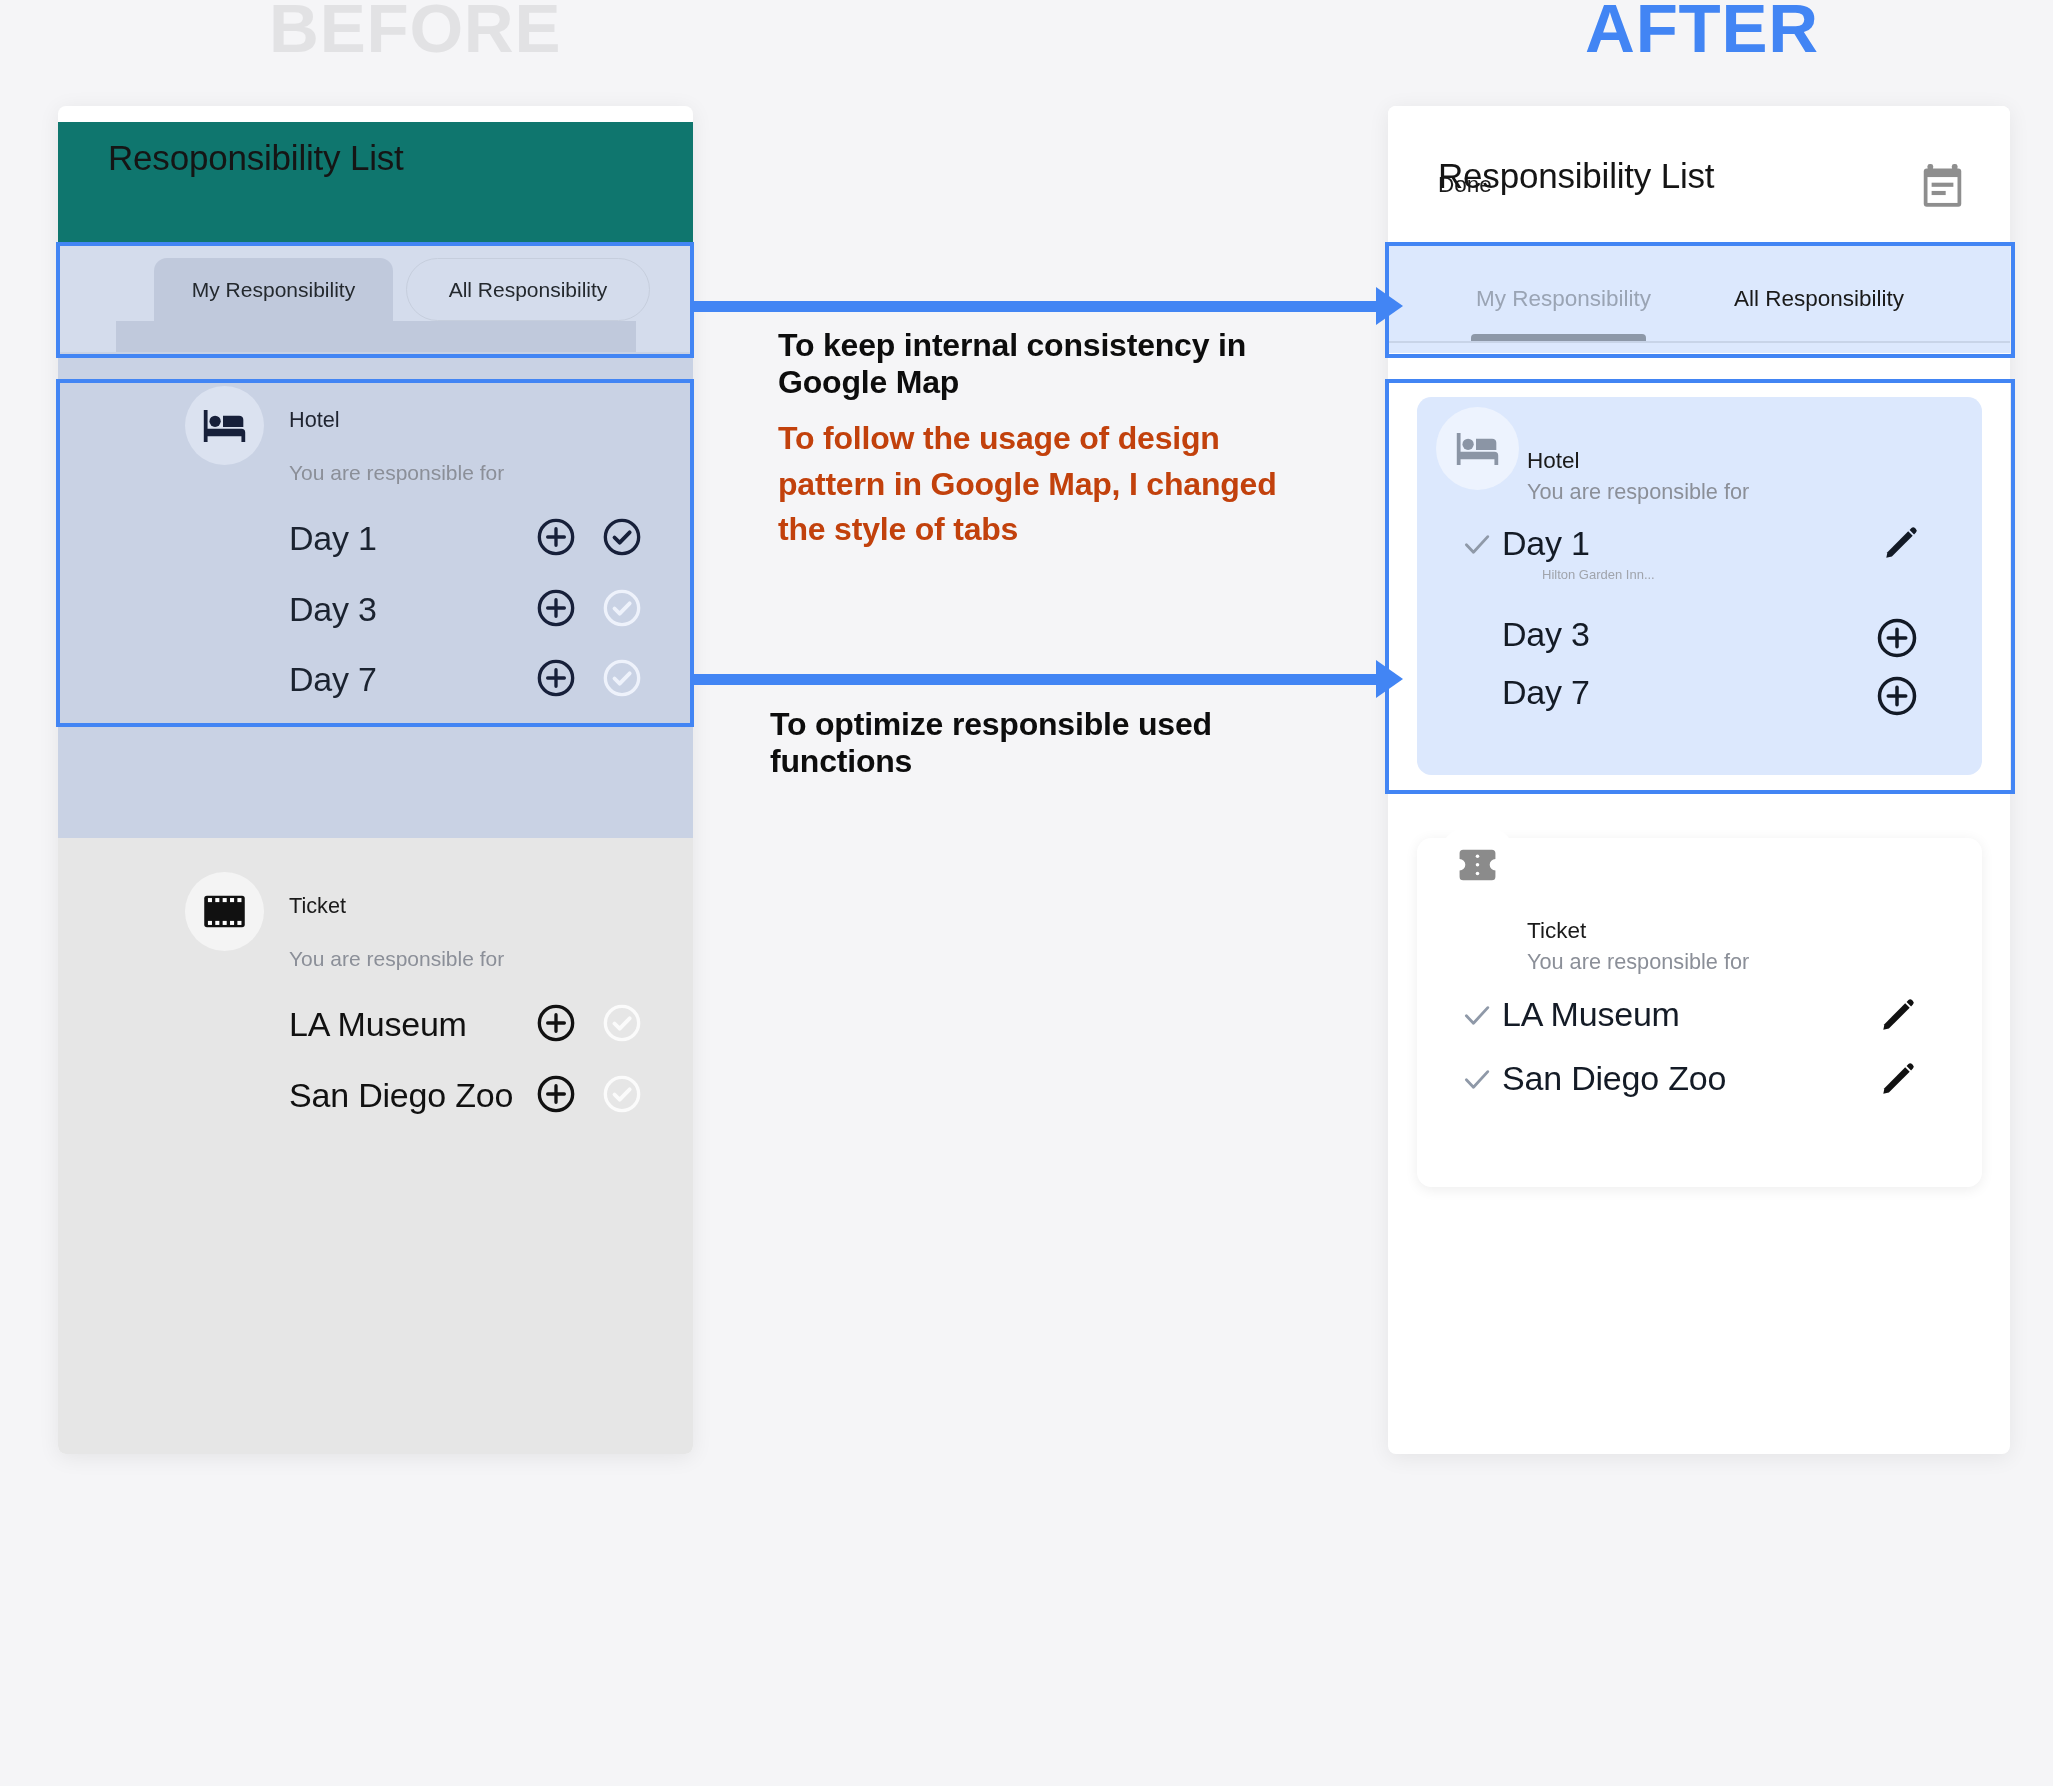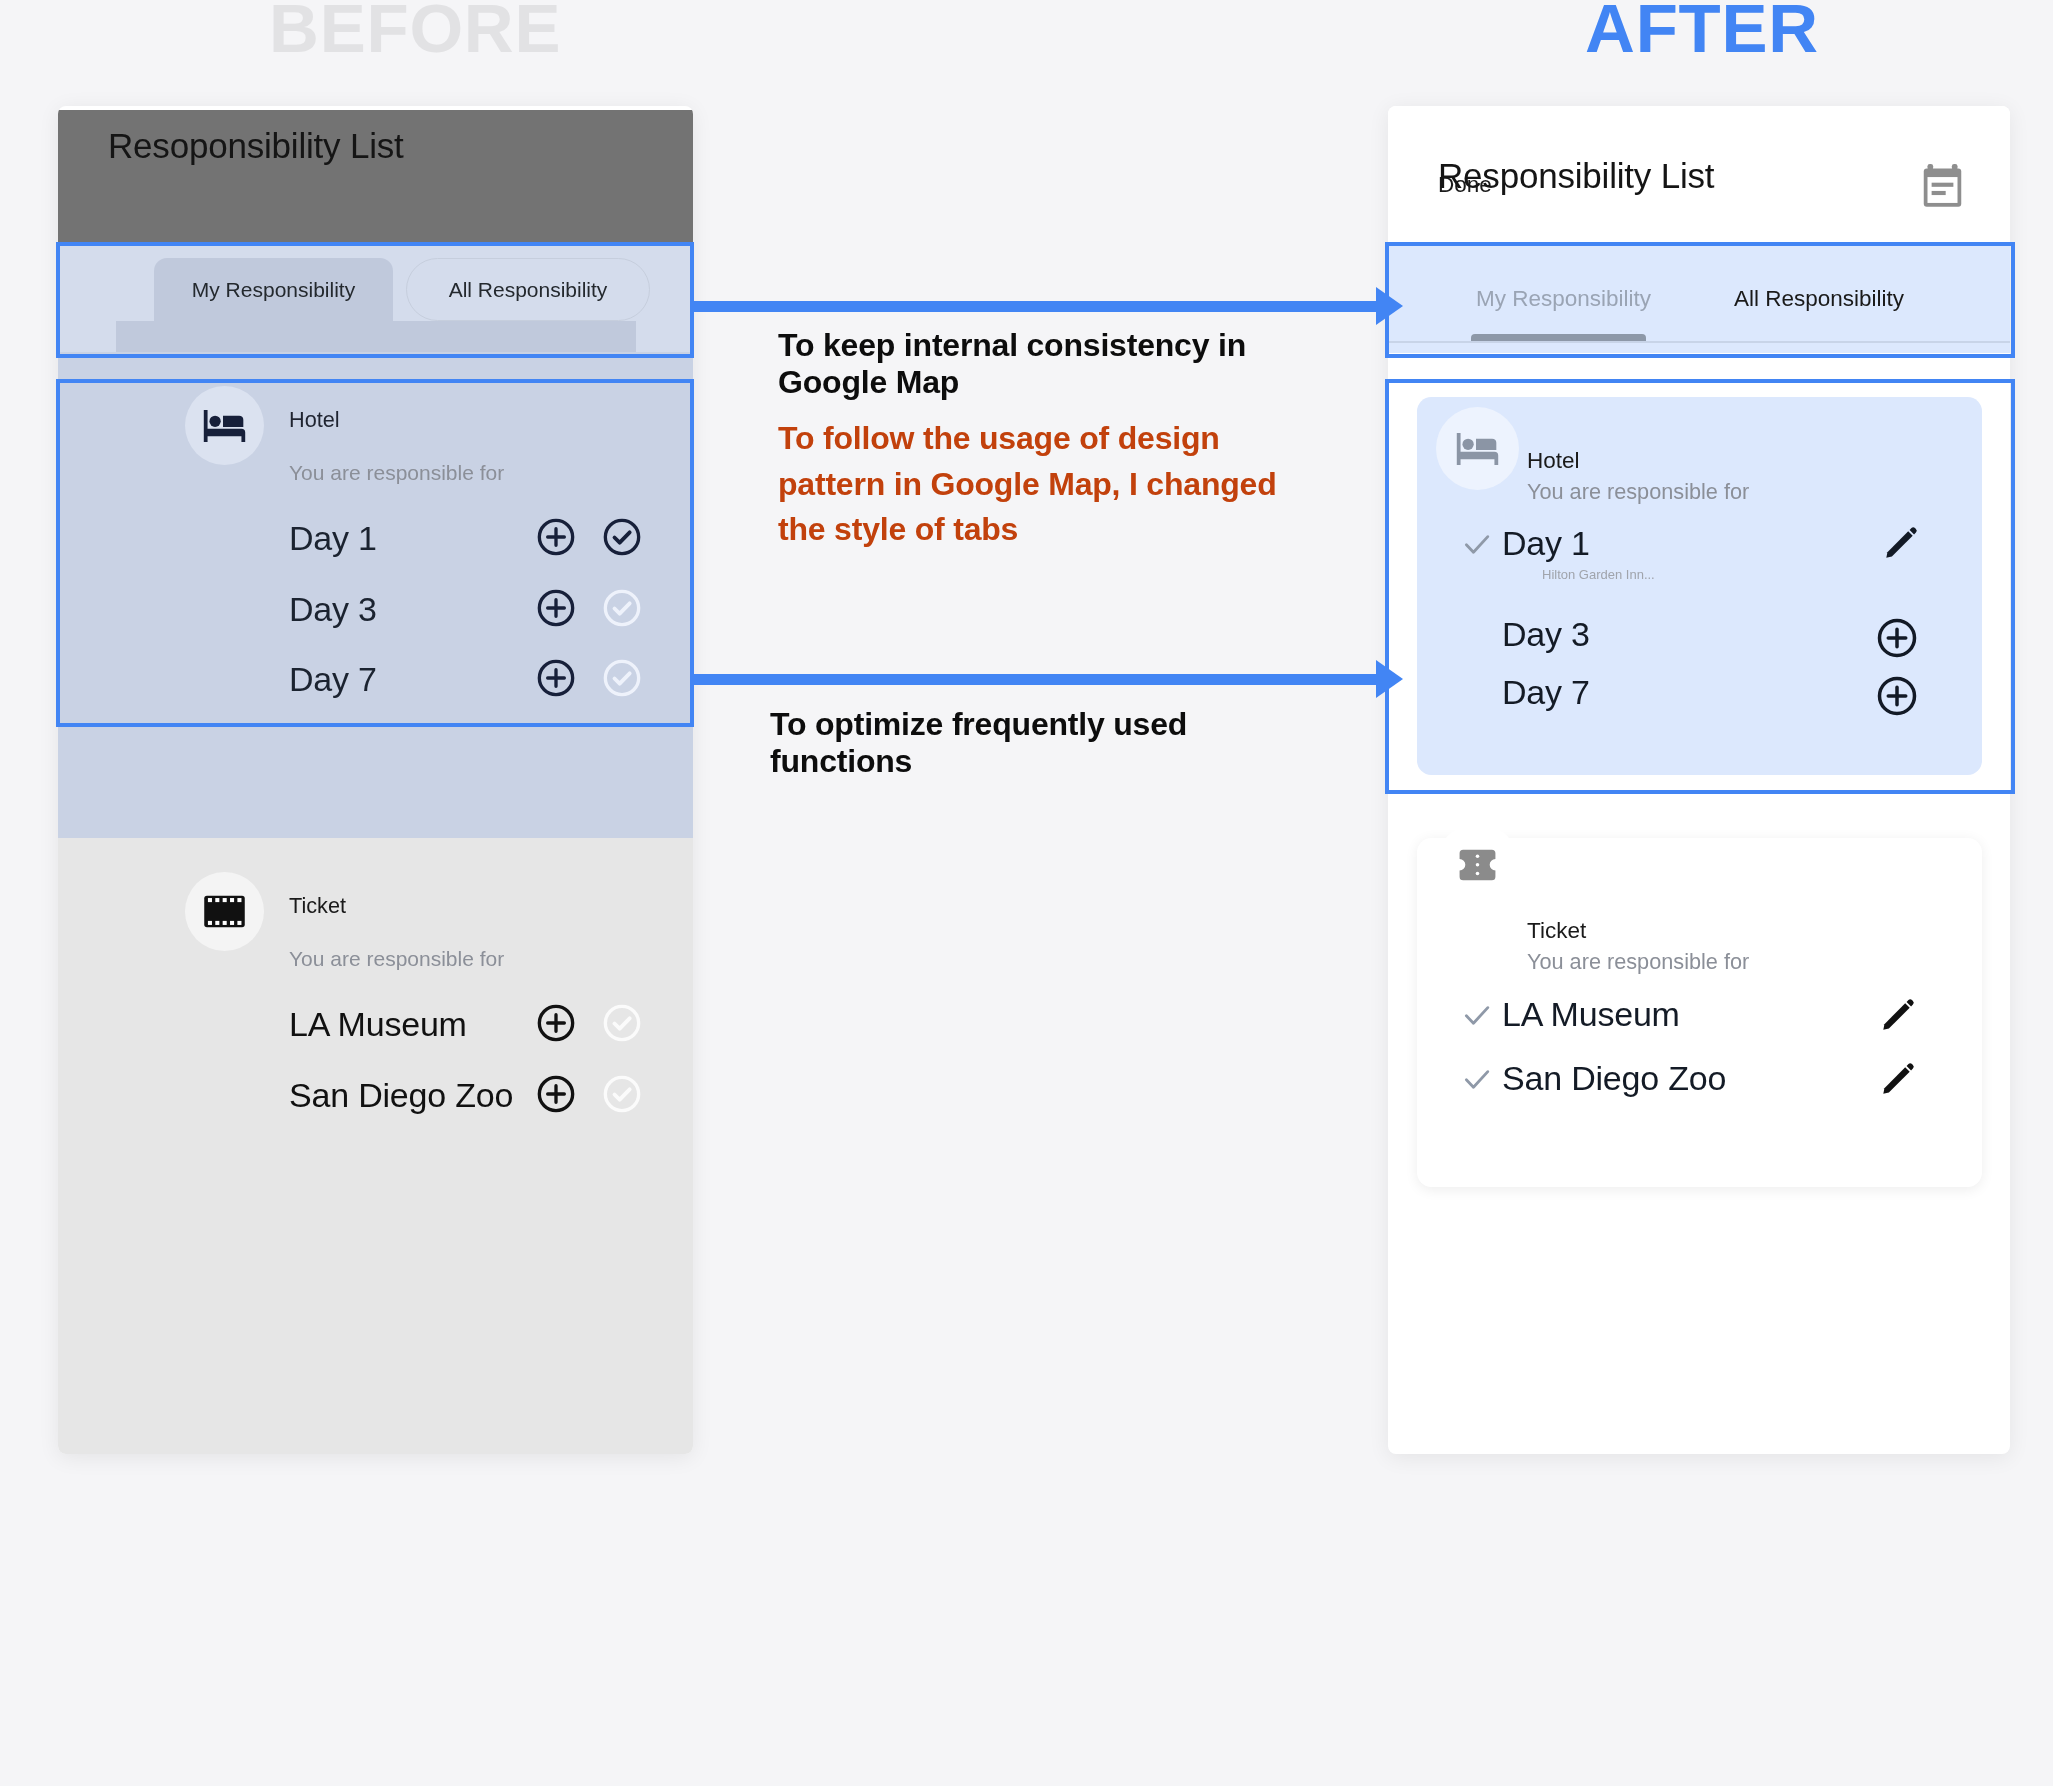--- a/index.html
+++ b/index.html
@@ -34,22 +34,22 @@
     box-shadow: 0 3.2px 21px rgba(0,0,0,.07);
   }
   #phone-after {
     left: 1388px; top: 106px; width: 622px; height: 1348px;
     background: #ffffff;
     box-shadow: 0 3.2px 21px rgba(0,0,0,.07);
   }
 
   
   #before-header {
-    position: absolute; left: 0; top: 4px; width: 100%; height: 138px;
-    background: #737373;
+    position: absolute; left: 0; top: 16px; width: 100%; height: 138px;
+    background: #0f766e;
   }
   #before-title {
     position: absolute; left: 50px; top: 16px;
     font-size: 35px; font-weight: 400; color: #151515;
     letter-spacing: -0.2px;
   }
   #before-tabbar {
     position: absolute; left: 0; top: 138px; width: 100%; height: 108px;
     background: #d4dcec;
   }
@@ -481,17 +481,17 @@
   <div class="hl" id="hl-after-list"></div>
 
   <div class="arrow" id="arrow-top"></div>
   <div class="arrow" id="arrow-bottom"></div>
 
   <div class="anno" id="anno-1">
     <div class="anno-title">To keep internal consistency in Google Map</div>
     <div class="anno-body">To follow the usage of design pattern in Google Map, I changed the style of tabs</div>
   </div>
   <div class="anno" id="anno-2">
-    <div class="anno-title">To optimize frequently used functions</div>
+    <div class="anno-title">To optimize responsible used functions</div>
   </div>
 
 </div>
 
 
 </body></html>

